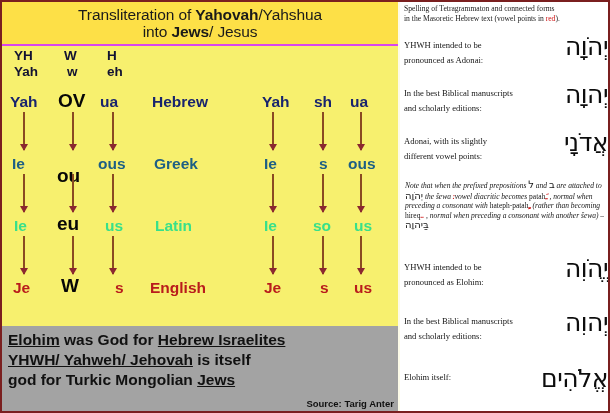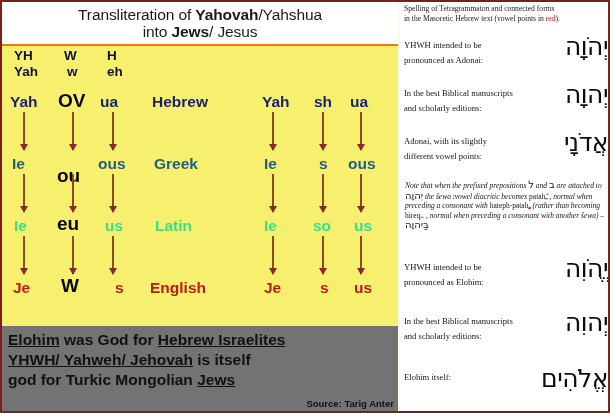--- a/index.html
+++ b/index.html
@@ -20,40 +20,40 @@
 
   
   #left-panel{
     position:absolute;left:0;top:0;
     width:396px;height:409px;
     background:#f7f3cf;
     box-sizing:border-box;
   }
   #title-block{
     position:absolute;left:0;top:0;width:396px;height:42px;
-    background:#ffffff;
+    background:#fde047;
     text-align:center;
     padding-top:4px;
     box-sizing:border-box;
   }
   .title-line{
     font-size:15.5px;
     color:#1a1a1a;
     line-height:17px;
     letter-spacing:-0.1px;
     white-space:nowrap;
   }
   .tw-b{font-weight:bold;}
   .tw-n{font-weight:normal;}
 
   #diagram{
     position:absolute;left:0;top:42px;
     width:396px;height:282px;
     background:#f7f06e;
-    border-top:2px solid #f97316;
+    border-top:2px solid #d946ef;
     box-sizing:border-box;
   }
 
   .dtext{
     position:absolute;
     white-space:nowrap;
     font-weight:bold;
     line-height:1;
   }
   
@@ -80,21 +80,21 @@
     left:-3px;bottom:-1px;
     width:0;height:0;
     border-left:4px solid transparent;
     border-right:4px solid transparent;
     border-top:7px solid #8b2730;
   }
 
   #bottom-block{
     position:absolute;left:0;top:324px;
     width:396px;height:85px;
-    background:#737373;
+    background:#a3a3a3;
     box-sizing:border-box;
     padding:4px 6px 0 6px;
   }
   .bline{
     font-size:15.5px;
     font-weight:bold;
     color:#111111;
     line-height:20px;
     white-space:nowrap;
   }

